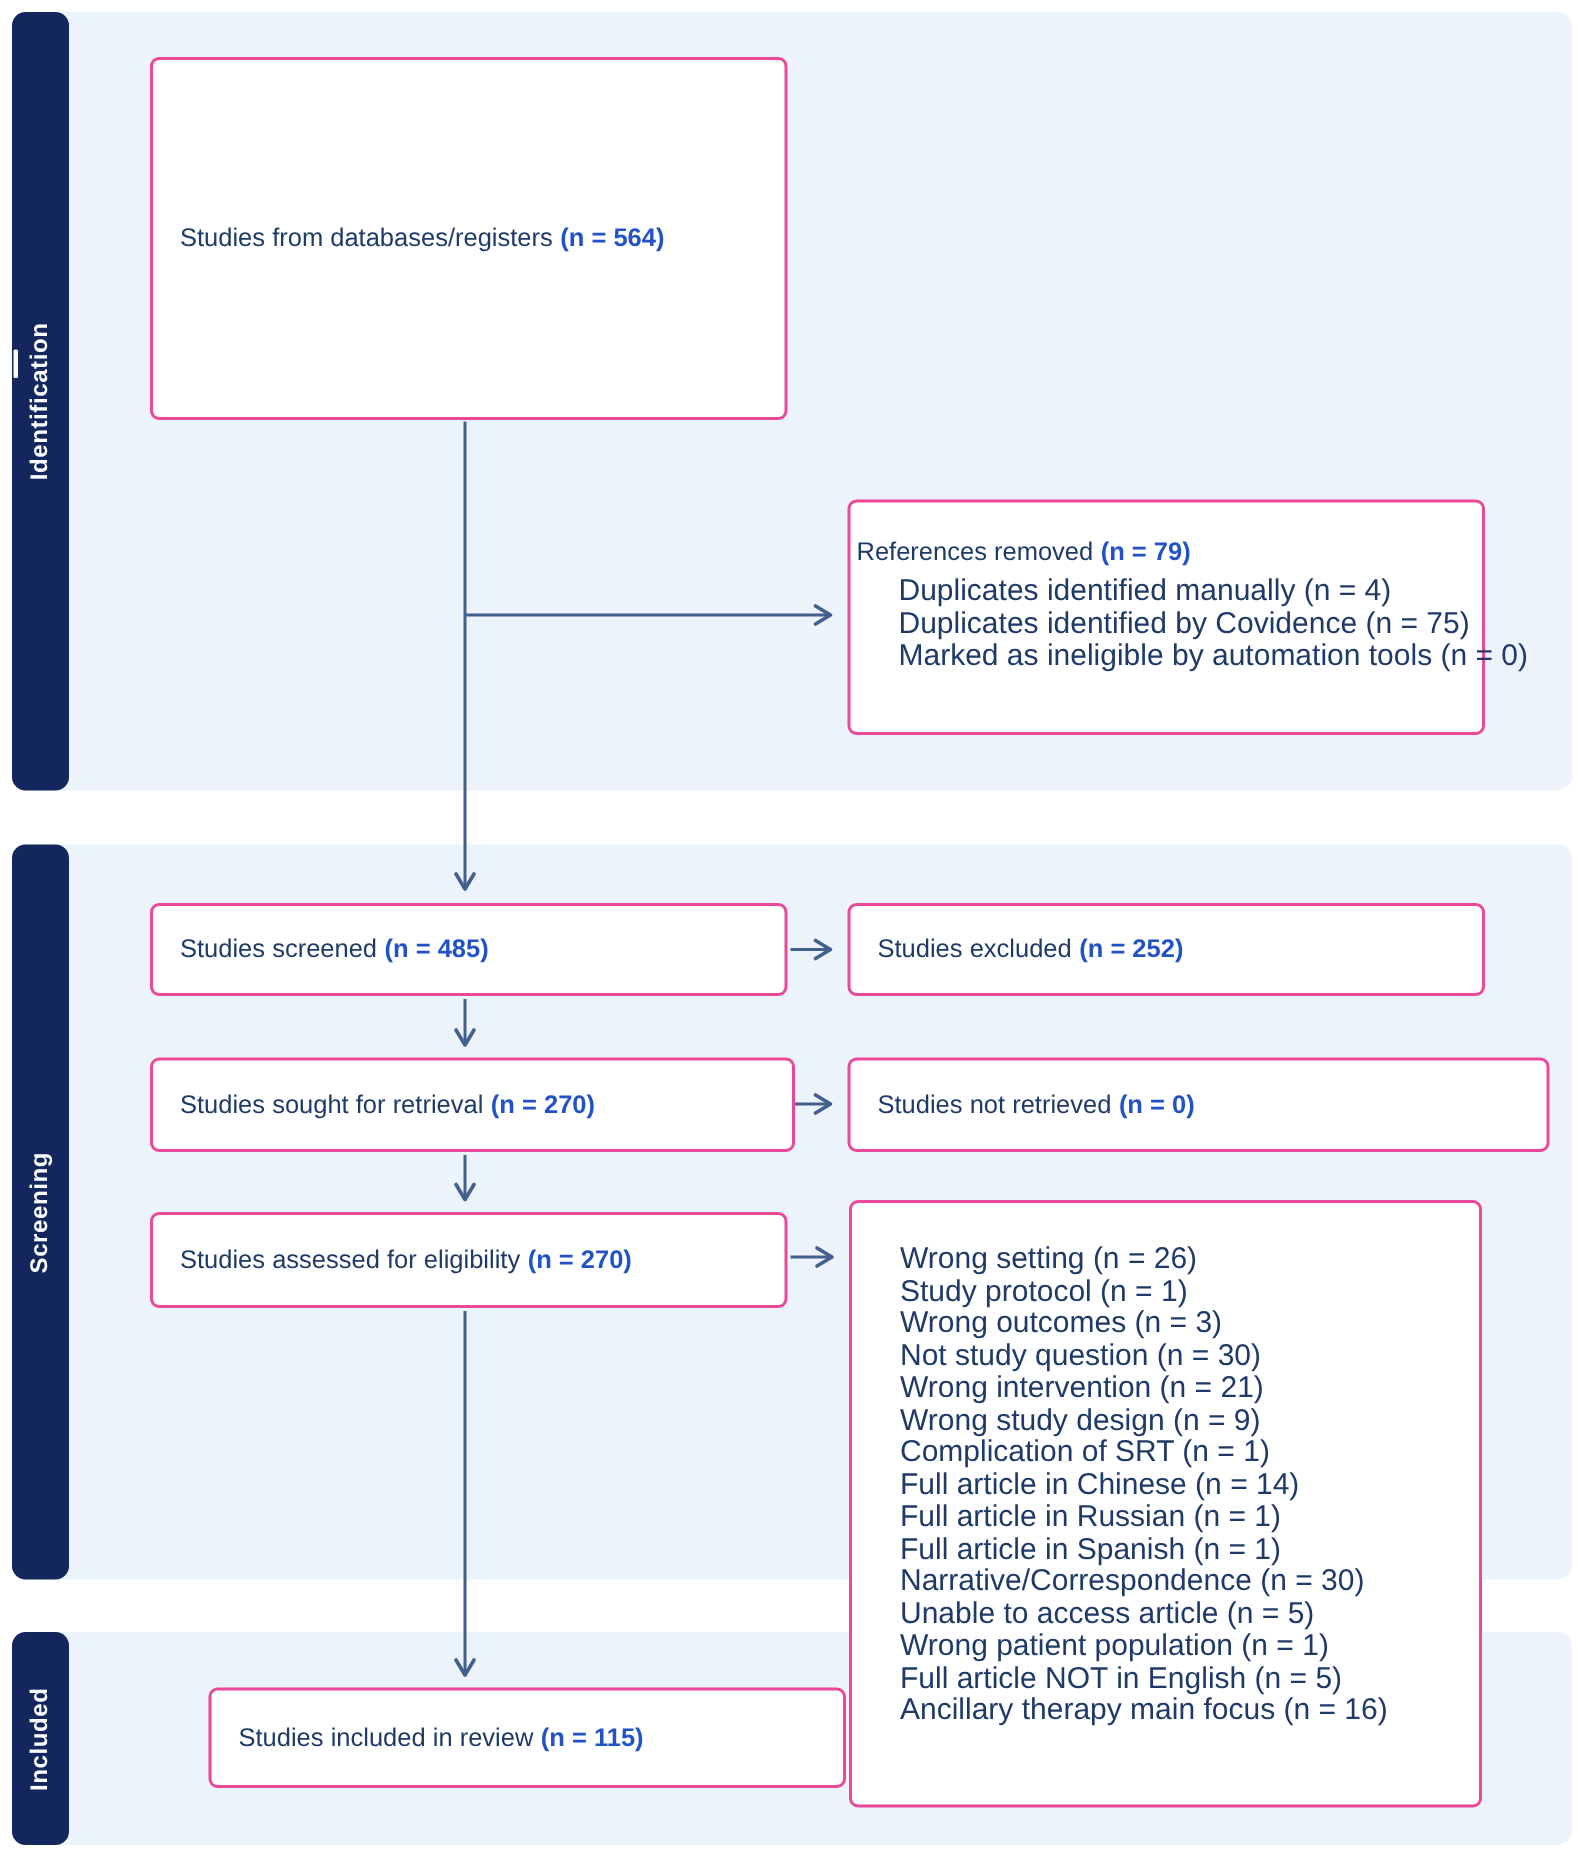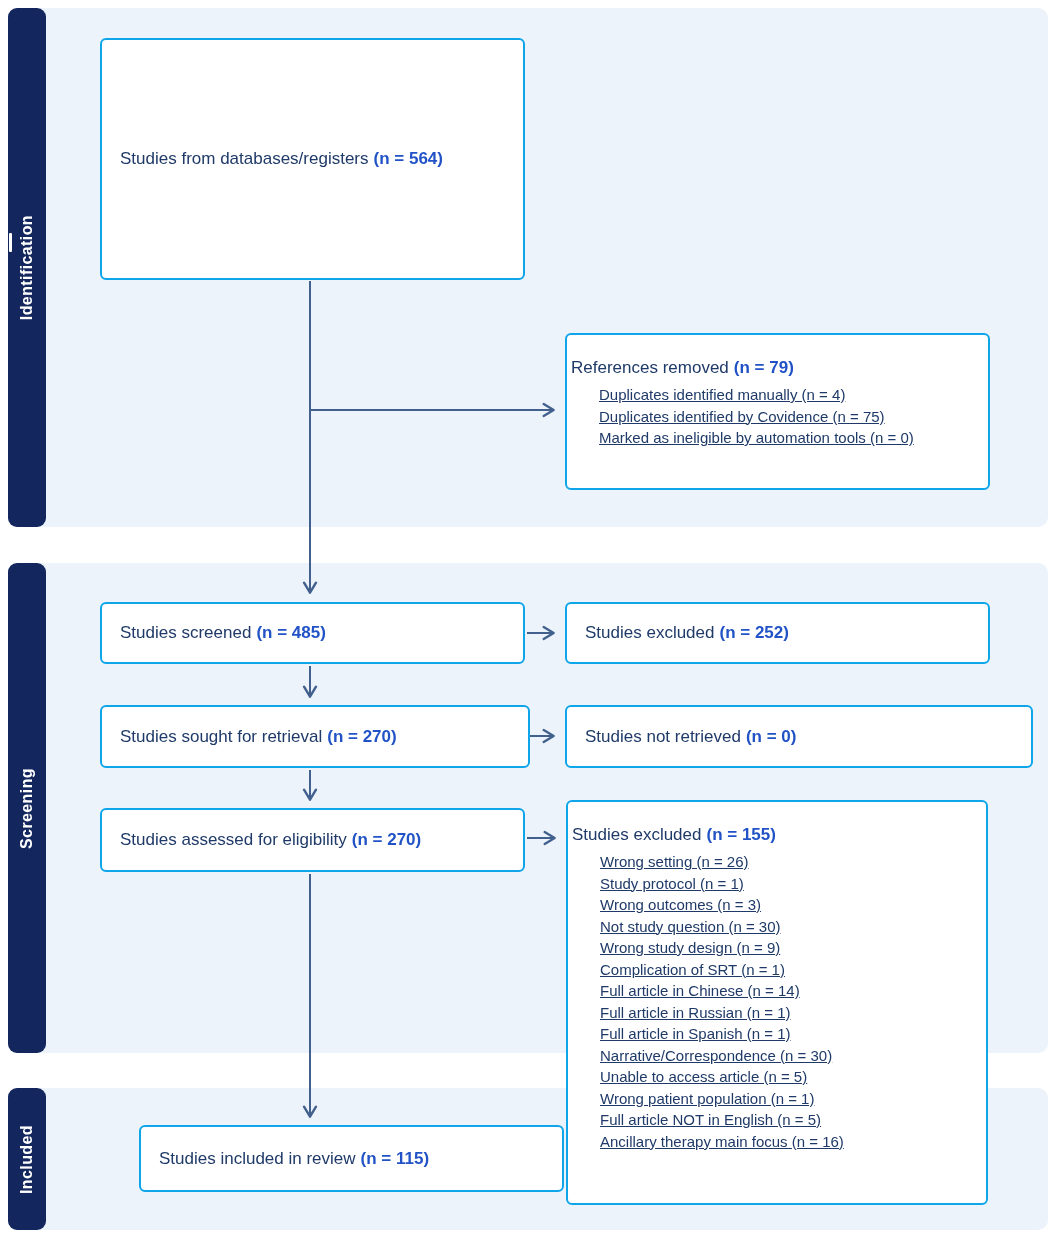--- a/index.html
+++ b/index.html
@@ -58,21 +58,21 @@
     position: absolute;
     left: 0; top: 0;
     width: 1052px;
     height: 1234px;
   }
 
   .box {
     position: absolute;
     box-sizing: border-box;
     background: #ffffff;
-    border: 2px solid #0ea5e9;
+    border: 2px solid #ec4899;
     border-radius: 6px;
     color: #1f3a68;
     font-size: 17px;
     line-height: 22px;
   }
   .box.center {
     display: flex;
     align-items: center;
     padding: 0 12px 0 18px;
   }
@@ -81,25 +81,24 @@
   }
   .count {
     color: #2153c6;
     font-weight: bold;
     margin-left: 5px;
   }
   .heading { white-space: nowrap; }
   .sub-list { margin-top: 5px; }
   .sub-item {
     margin-left: 28px;
-    font-size: 15px;
+    font-size: 20px;
     line-height: 21.5px;
     color: #1f3a68;
     white-space: nowrap;
-    text-decoration: underline;
   }
 
   .box-databases            { left: 100px; top: 38px;   width: 425px; height: 242px; }
   .box-references-removed   { left: 565px; top: 333px;  width: 425px; height: 157px; }
   .box-screened             { left: 100px; top: 602px;  width: 425px; height: 62px; }
   .box-excluded-screening   { left: 565px; top: 602px;  width: 425px; height: 62px; }
   .box-sought               { left: 100px; top: 705px;  width: 430px; height: 63px; }
   .box-not-retrieved        { left: 565px; top: 705px;  width: 468px; height: 63px; }
   .box-assessed             { left: 100px; top: 808px;  width: 425px; height: 64px; }
   .box-excluded-eligibility { left: 566px; top: 800px;  width: 422px; height: 405px; padding-top: 30px; }
@@ -184,28 +183,26 @@
     </span>
   </div>
 
   <div class="box center box-assessed">
     <span class="heading">
       <span>Studies assessed for eligibility</span><span class="count">(n = 270)</span>
     </span>
   </div>
 
   <div class="box listing box-excluded-eligibility">
-    <div class="heading">
-      <span>Studies excluded</span><span class="count">(n = 155)</span>
-    </div>
     <div class="sub-list">
         <div class="sub-item">Wrong setting (n = 26)</div>
         <div class="sub-item">Study protocol (n = 1)</div>
         <div class="sub-item">Wrong outcomes (n = 3)</div>
         <div class="sub-item">Not study question (n = 30)</div>
+        <div class="sub-item">Wrong intervention (n = 21)</div>
         <div class="sub-item">Wrong study design (n = 9)</div>
         <div class="sub-item">Complication of SRT (n = 1)</div>
         <div class="sub-item">Full article in Chinese (n = 14)</div>
         <div class="sub-item">Full article in Russian (n = 1)</div>
         <div class="sub-item">Full article in Spanish (n = 1)</div>
         <div class="sub-item">Narrative/Correspondence (n = 30)</div>
         <div class="sub-item">Unable to access article (n = 5)</div>
         <div class="sub-item">Wrong patient population (n = 1)</div>
         <div class="sub-item">Full article NOT in English (n = 5)</div>
         <div class="sub-item">Ancillary therapy main focus (n = 16)</div>

